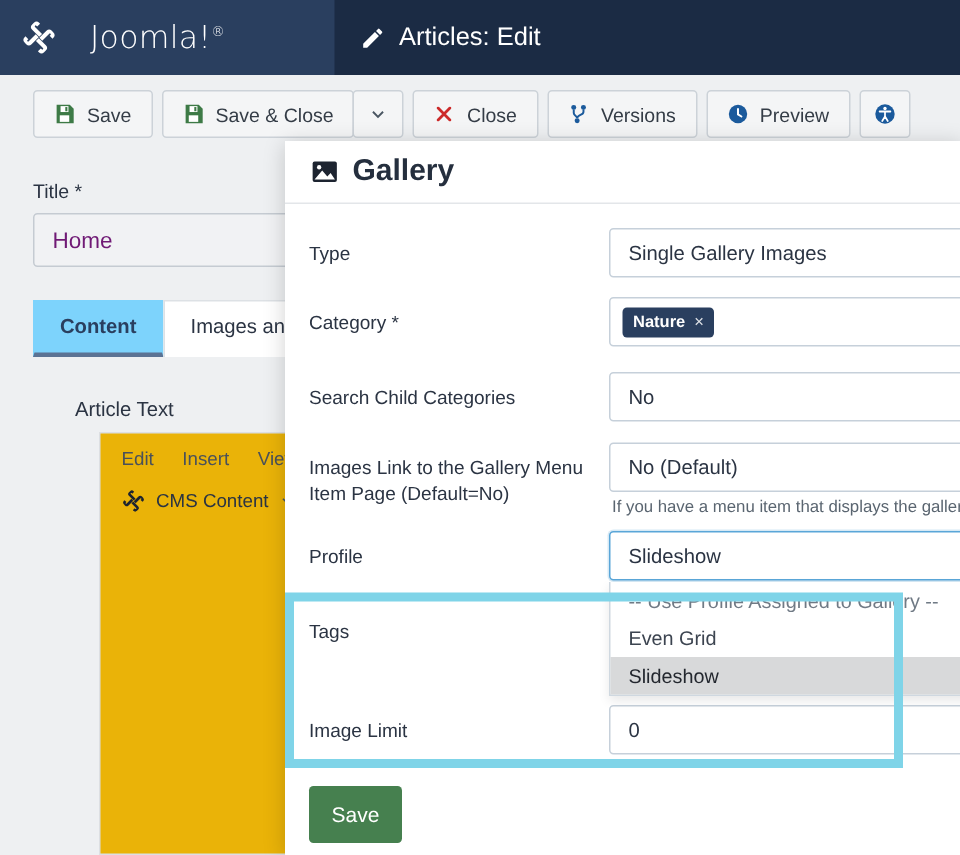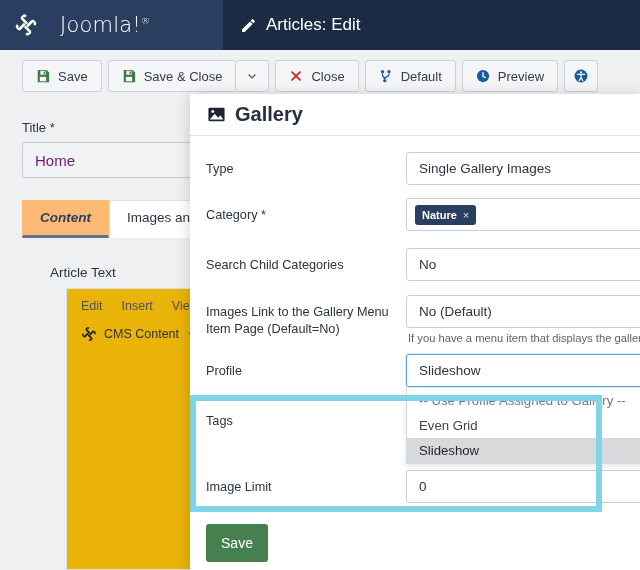--- a/index.html
+++ b/index.html
@@ -29,21 +29,21 @@
   .tbtn-icon-only { width:34px; padding:0; justify-content:center; }
   .caret-svg { width:12px; height:12px; }
 
   
   .page-body { position:absolute; left:0; top:102px; width:640px; height:468px; background:#eef0f2; }
   .fieldlabel { font-size:13px; color:#2b3443; }
   .title-label { position:absolute; left:22px; top:18px; }
   .title-input { position:absolute; left:22px; top:40px; width:300px; height:36px; background:#f1f2f4; border:1px solid #c5cbd2; border-radius:3px; font-size:15px; color:#701a75; padding:0 12px; display:flex; align-items:center; }
   .tabs { position:absolute; left:22px; top:98px; display:flex; }
   .tab { padding:9px 17px 10px 17px; font-size:13.5px; color:#2b3443; cursor:pointer; border:1px solid transparent; }
-  .tab.active { color:#2a3f5f; font-weight:700; background:#fdba74; border-bottom:3px solid #5b7394;font-style:italic; }
+  .tab.active { color:#2a3f5f; font-weight:700; background:#7dd3fc; border-bottom:3px solid #5b7394; }
   .tab.inactive { background:#ffffff; border:1px solid #dde1e5; border-bottom:none; }
   .article-text-label { position:absolute; left:50px; top:163px; font-size:13.5px; color:#2b3443; }
   .editor-box { position:absolute; left:66px; top:186px; width:240px; height:282px; background:#eab308; border:1px solid #dcdfe3; }
   .editor-menu { display:flex; gap:19px; padding:10px 14px 0 14px; font-size:12.5px; color:#4a515a; }
   .editor-row2 { display:flex; align-items:center; gap:7px; padding:13px 14px 0 14px; font-size:12.5px; color:#2b3443; }
   .joomla-mark-dark { width:16px; height:16px; flex:none; }
 
   
   .modal { position:absolute; left:190px; top:94px; width:452px; height:476px; background:#ffffff; box-shadow:0 2px 14px rgba(0,0,0,.18); }
   .modal-head { height:42px; border-bottom:1px solid #e3e6e9; display:flex; align-items:center; gap:10px; padding-left:18px; }
@@ -128,21 +128,21 @@
       <span>Close</span>
     </div>
 
     <div class="tbtn">
       <svg class="ico" viewBox="0 0 16 16">
         <circle cx="4" cy="3" r="1.9" fill="#1b5a9c"></circle>
         <circle cx="11.4" cy="3" r="1.9" fill="#1b5a9c"></circle>
         <circle cx="6.6" cy="13.2" r="1.9" fill="#1b5a9c"></circle>
         <path fill="none" stroke="#1b5a9c" stroke-width="1.5" d="M4 5v2.2c0 2 2.6 2.2 2.6 4.1M11.4 5v1.4c0 2.6-4.8 2-4.8 4.9"></path>
       </svg>
-      <span>Default</span>
+      <span>Versions</span>
     </div>
 
     <div class="tbtn">
       <svg class="ico" viewBox="0 0 16 16">
         <circle cx="8" cy="8" r="7" fill="#1b5a9c"></circle>
         <path fill="none" stroke="#ffffff" stroke-width="1.5" stroke-linecap="round" d="M8 4.2V8.3l2.6 1.6"></path>
       </svg>
       <span>Preview</span>
     </div>
 

